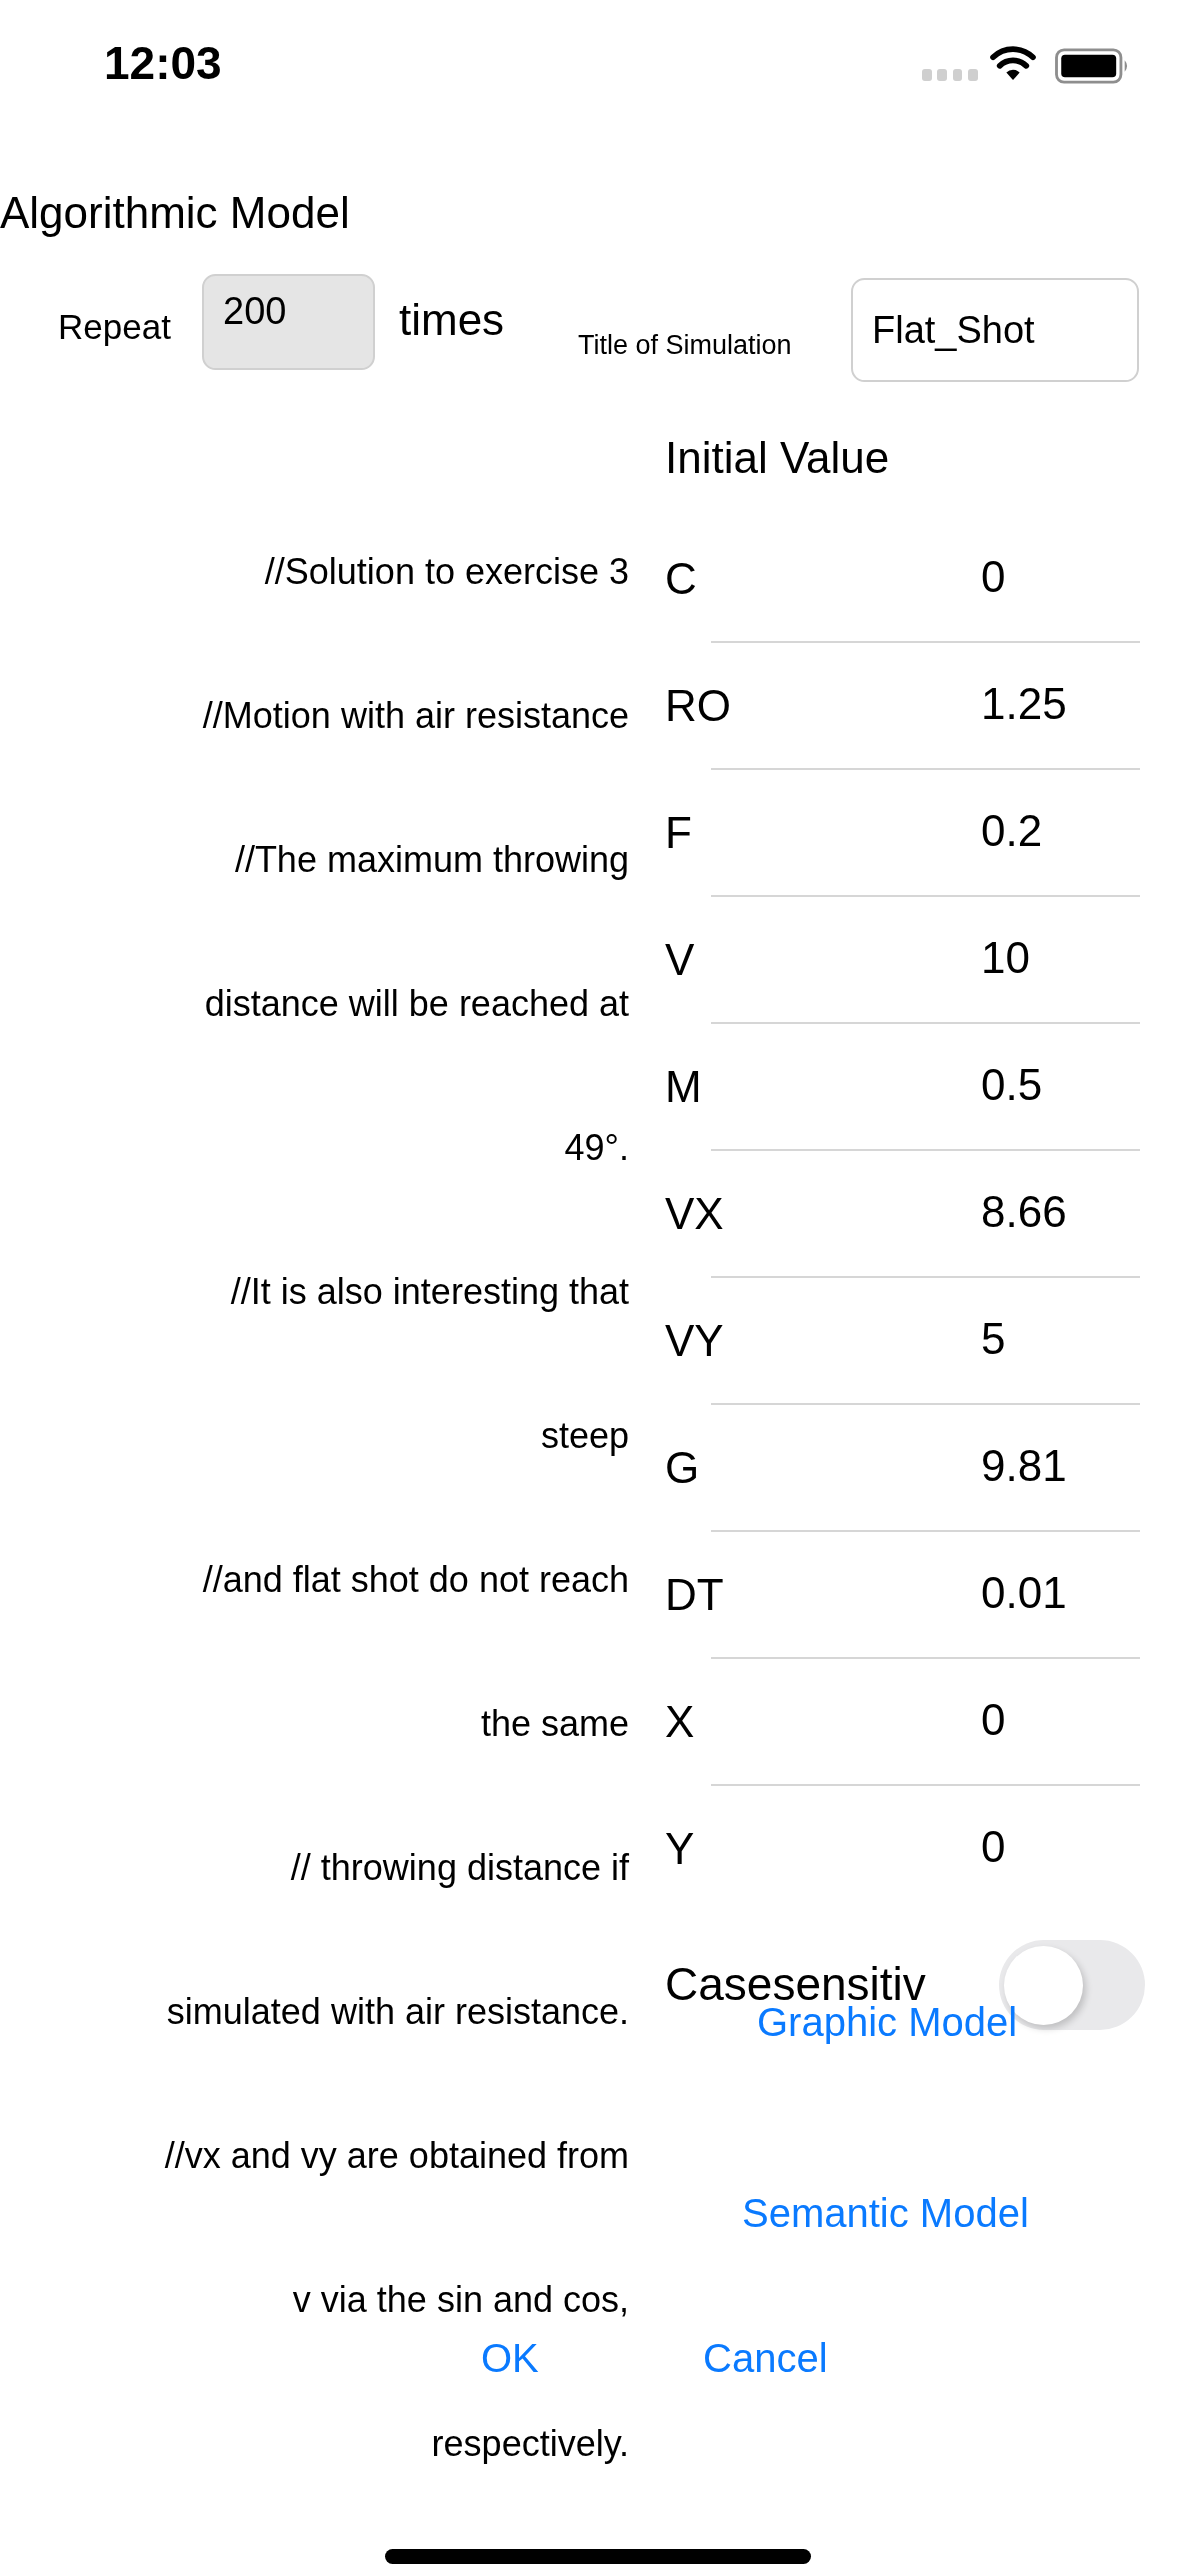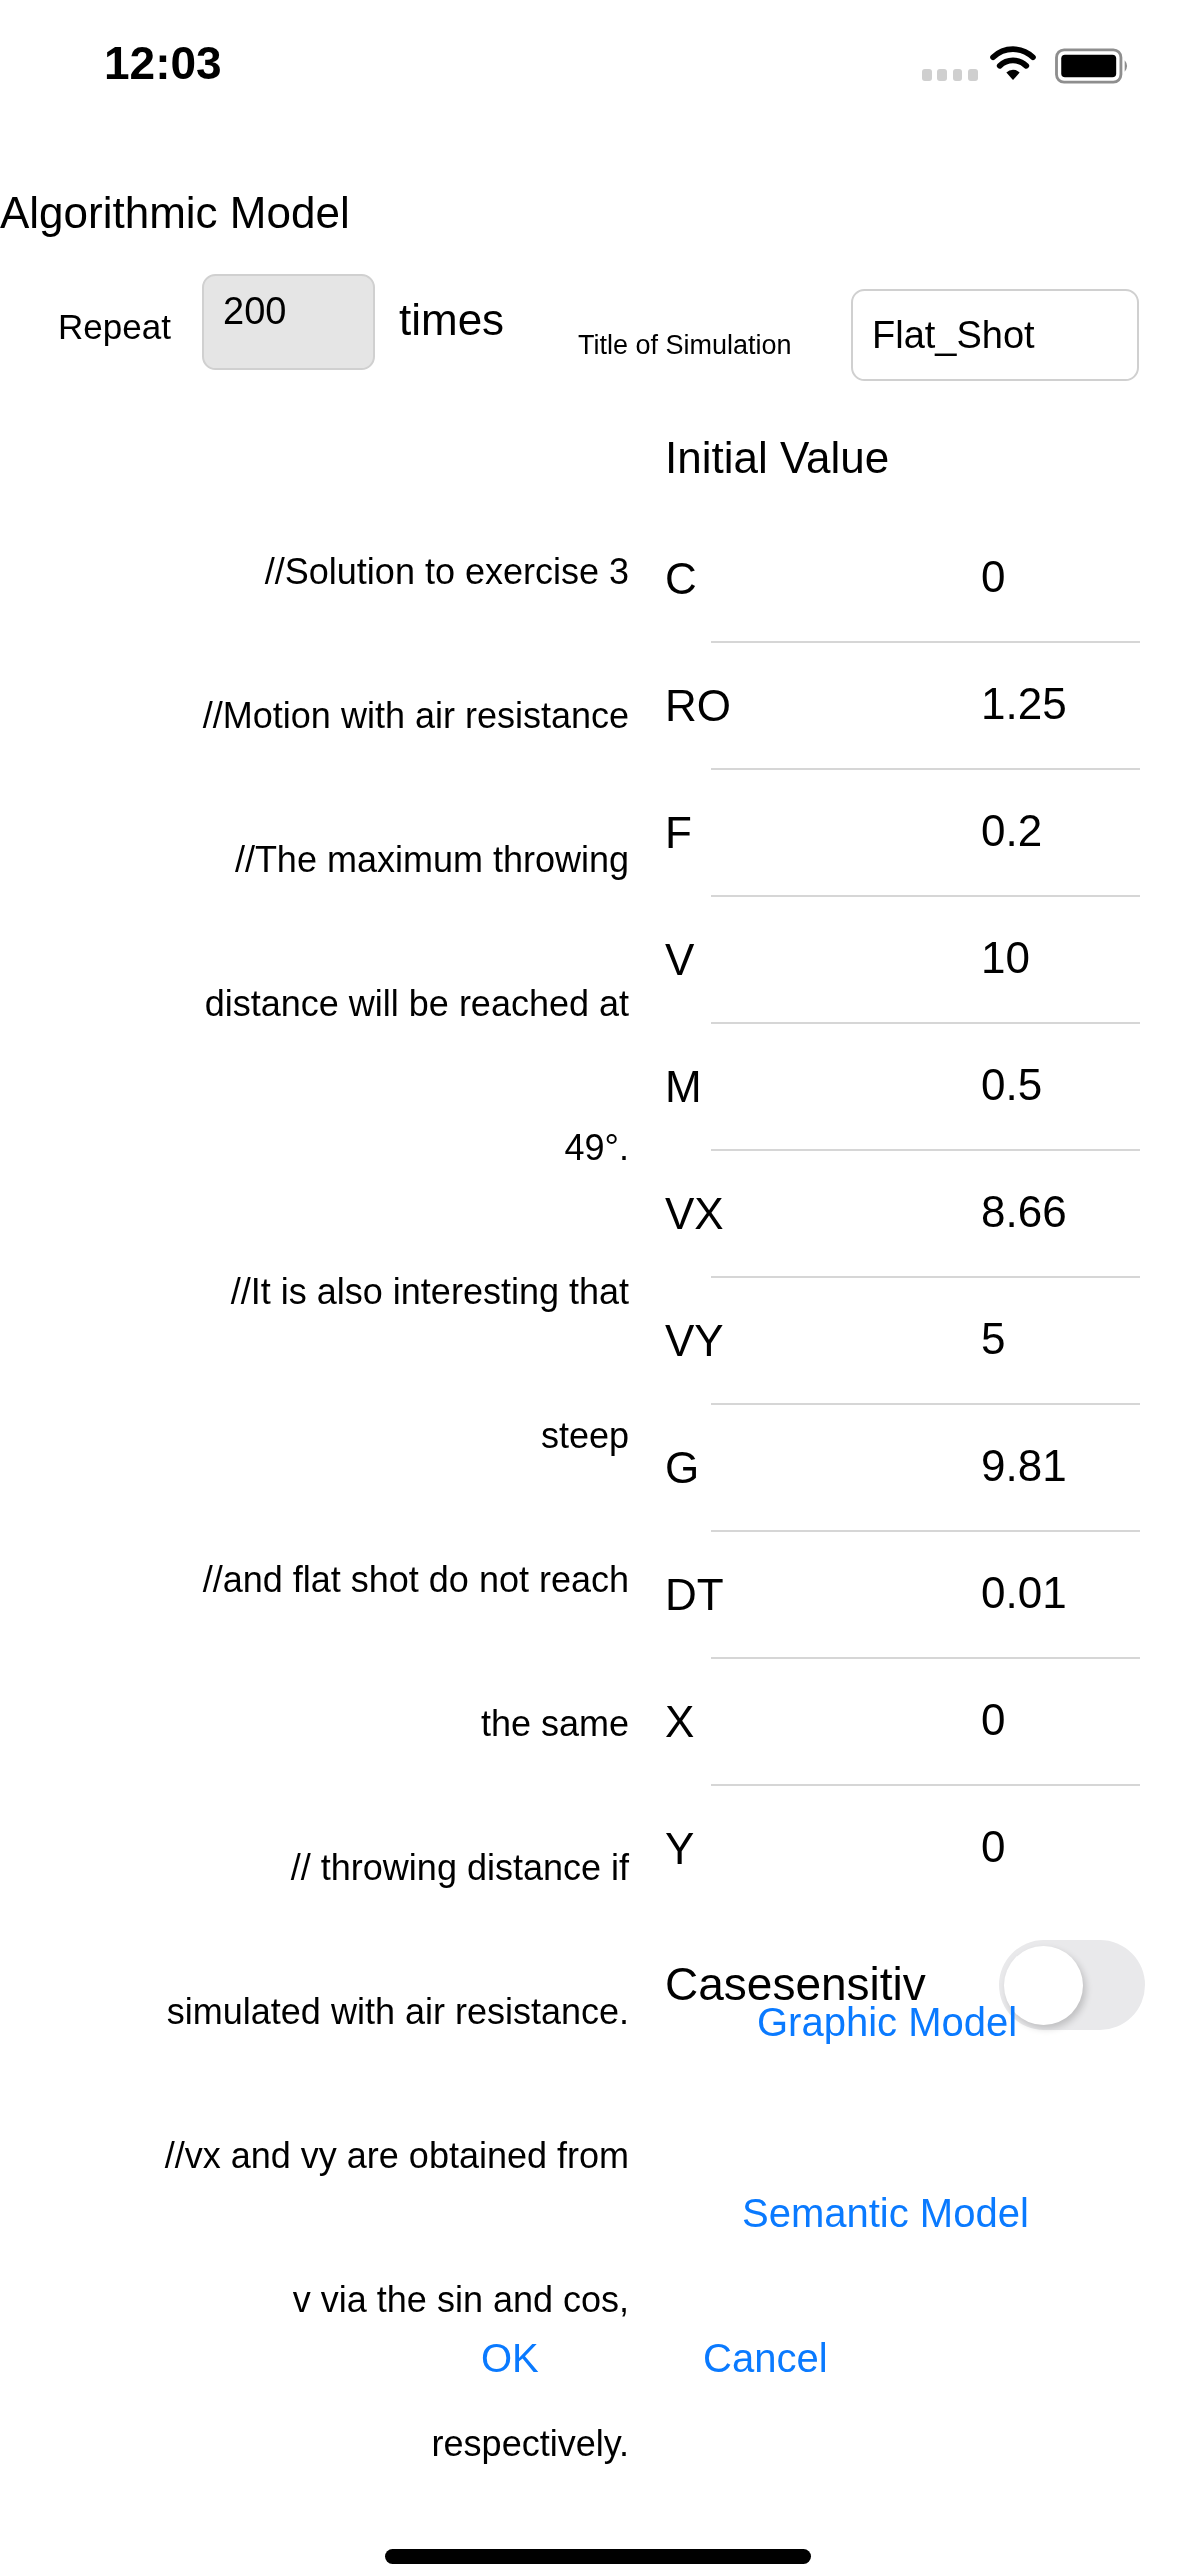--- a/index.html
+++ b/index.html
@@ -14,21 +14,21 @@
   .wifi { left: 989px; top: 44px; width: 48px; height: 38px; }
   .battery { left: 1054px; top: 48px; width: 77px; height: 36px; }
 
   .title { left: 0; width: 1190px; top: 188px; text-align: left; font-size: 44px; }
 
   .repeat-label { left: 58px; top: 307px; font-size: 35px; }
   .repeat-input { left: 202px; top: 274px; width: 173px; height: 96px; border: 2.9px solid #d0d0d0; border-radius: 13.4px;
                   font-family: "Liberation Sans", sans-serif; font-size: 38px; padding: 0 0 21px 19px; background: #e5e5e5; color:#000; outline: none; }
   .times-label { left: 399px; top: 295px; font-size: 44px; }
   .sim-title-label { left: 578px; top: 330px; font-size: 27px; }
-  .sim-title-input { left: 851px; top: 289px; width: 288px; height: 92px; border: 2.9px solid #d0d0d0; border-radius: 13.4px;
+  .sim-title-input { left: 851px; top: 278px; width: 288px; height: 104px; border: 2.9px solid #d0d0d0; border-radius: 13.4px;
                      font-family: "Liberation Sans", sans-serif; font-size: 38px; padding: 0 0 0 19px; background: #fff; color:#000; outline: none; }
 
   .code { left: 73px; top: 452px; width: 556px; font-size: 36px; line-height: 48px; white-space: pre-wrap; }
   .code .line { display: block; min-height: 48px; text-align: right; }
 
   .iv-header { left: 665px; top: 433px; font-size: 44px; }
   .var-list { left: 665px; top: 516px; width: 475px; }
   .var-row { position: relative; height: 127px; }
   .var-name { position: absolute; left: 0; top: 38px; font-size: 44px; }
   .var-value { position: absolute; left: 316px; top: 36px; font-size: 44px; border: none; background: transparent; width: 153px;

